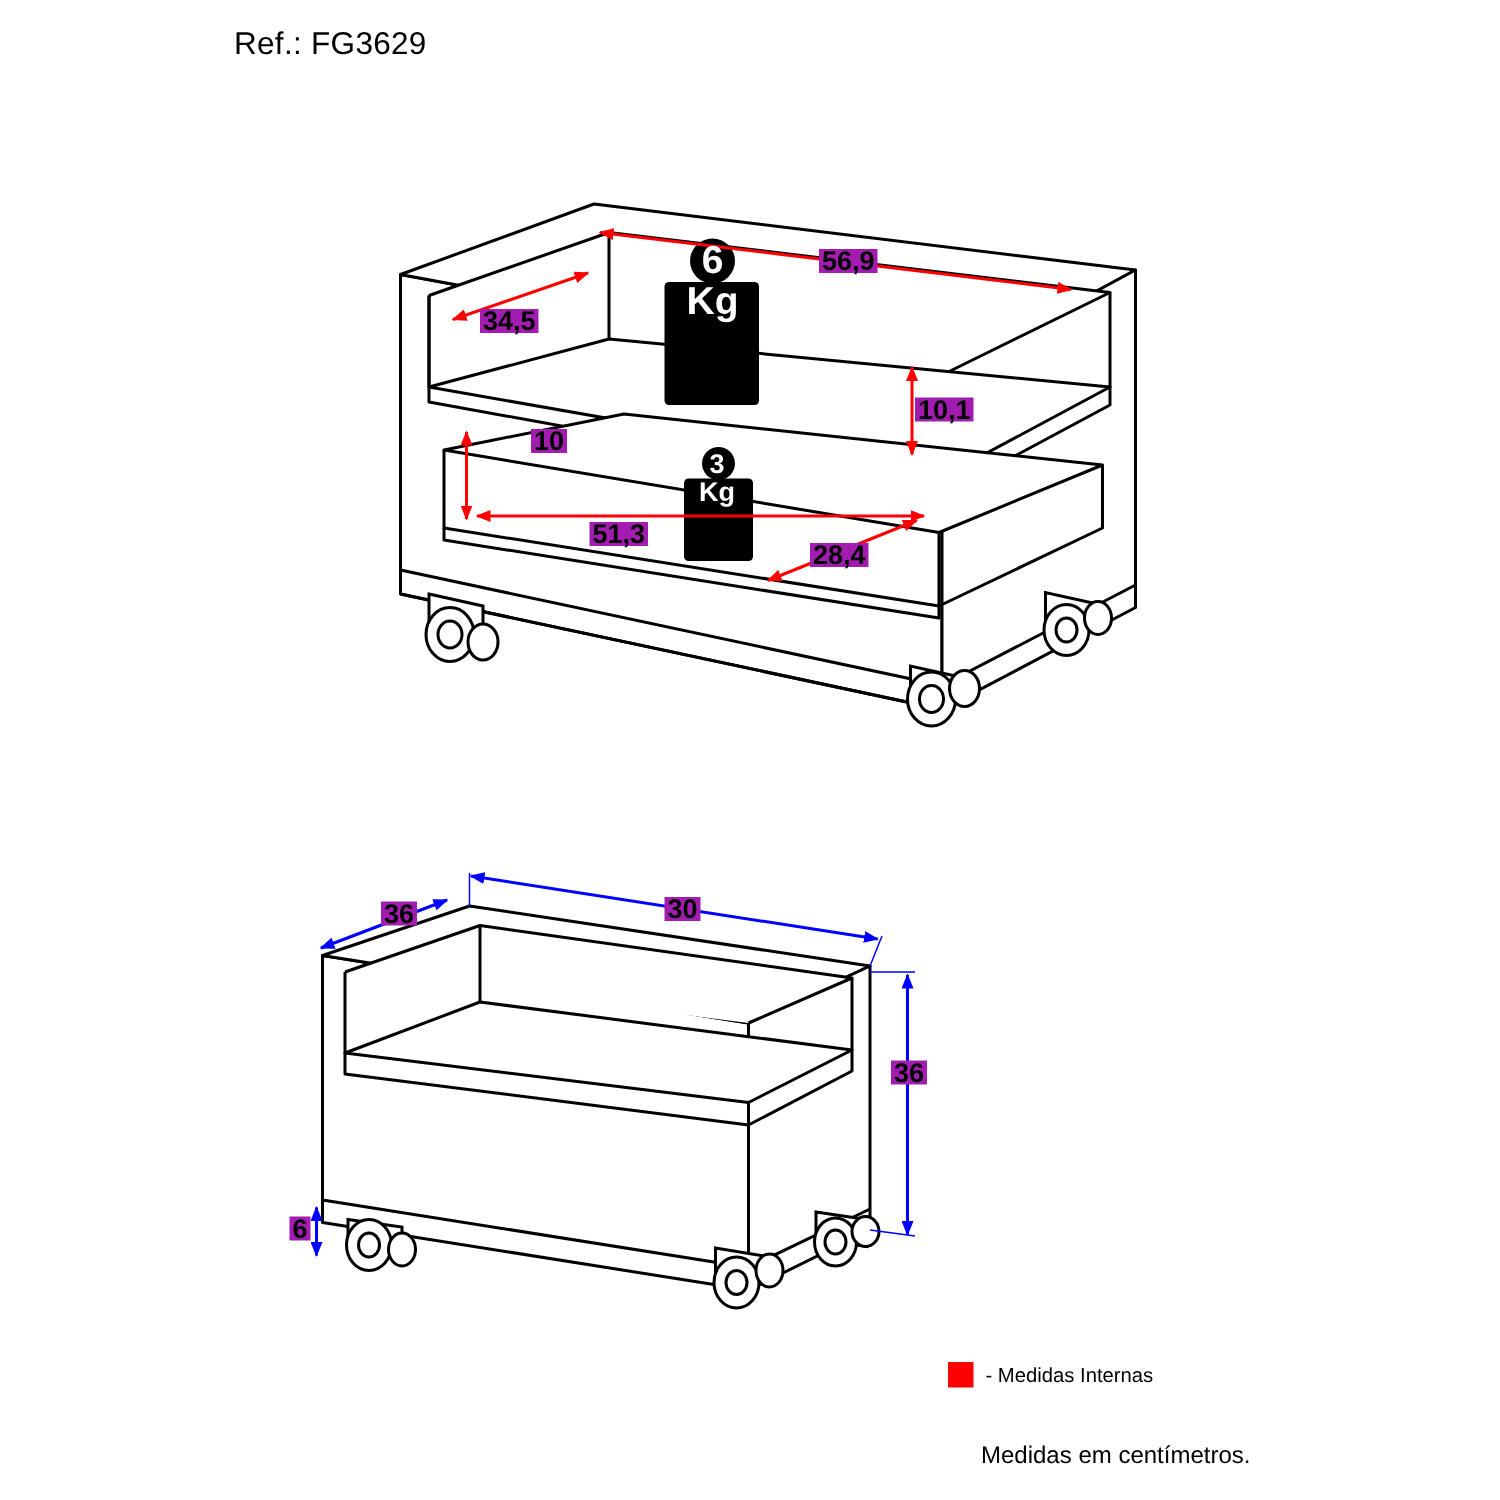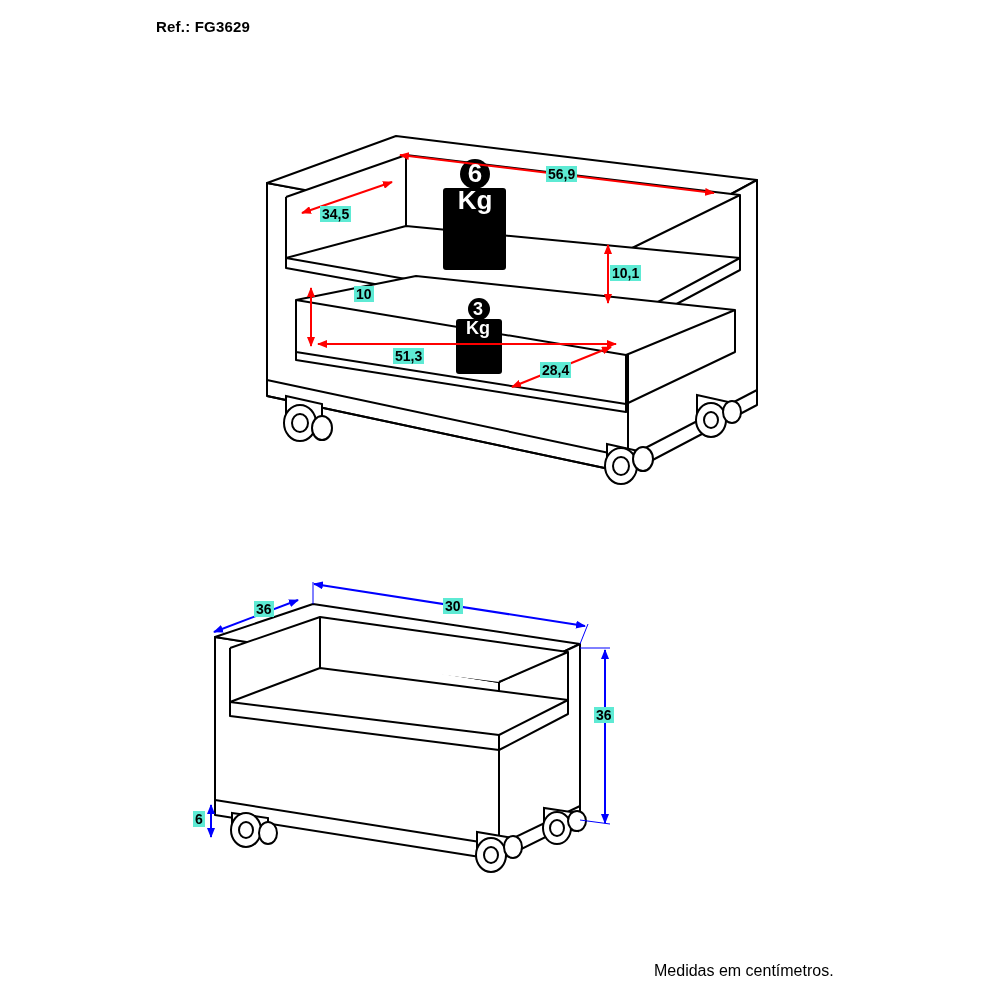--- a/index.html
+++ b/index.html
@@ -17,38 +17,38 @@
   }
   .page {
     position: relative;
     width: 1000px;
     height: 1000px;
   }
   .ref-title {
     position: absolute;
     left: 156px;
     top: 18px;
-    font-size: 15px;
-    font-weight: bold;
+    font-size: 21px;
+    font-weight: normal;
     letter-spacing: 0.2px;
     white-space: nowrap;
   }
   svg.layer {
     position: absolute;
     left: 0;
     top: 0;
     width: 1000px;
     height: 1000px;
   }
   .dim-label {
     position: absolute;
-    font-size: 14px;
+    font-size: 18px;
     font-weight: bold;
     white-space: nowrap;
-    background: #5eead4;
+    background: #a21caf;
     padding: 0 2px;
     line-height: 16px;
   }
   .dim-label.blue {
     font-weight: bold;
   }
   .legend {
     position: absolute;
     left: 632px;
     top: 905px;
@@ -265,16 +265,20 @@
       <line x1="580" y1="820" x2="610" y2="824" stroke-width="1"></line>
     </g>
   </svg>
 
   <div class="dim-label blue" style="left:254px; top:601px;">36</div>
   <div class="dim-label blue" style="left:443px; top:598px;">30</div>
   <div class="dim-label blue" style="left:594px; top:707px;">36</div>
   <div class="dim-label blue" style="left:193px; top:811px;">6</div>
 
   <div class="legend">
+    <div class="legend-row">
+      <span class="swatch red"></span>
+      <span>- Medidas Internas</span>
+    </div>
   </div>
   <div class="legend-note">Medidas em centímetros.</div>
 
 </div>
 
 </body></html>

